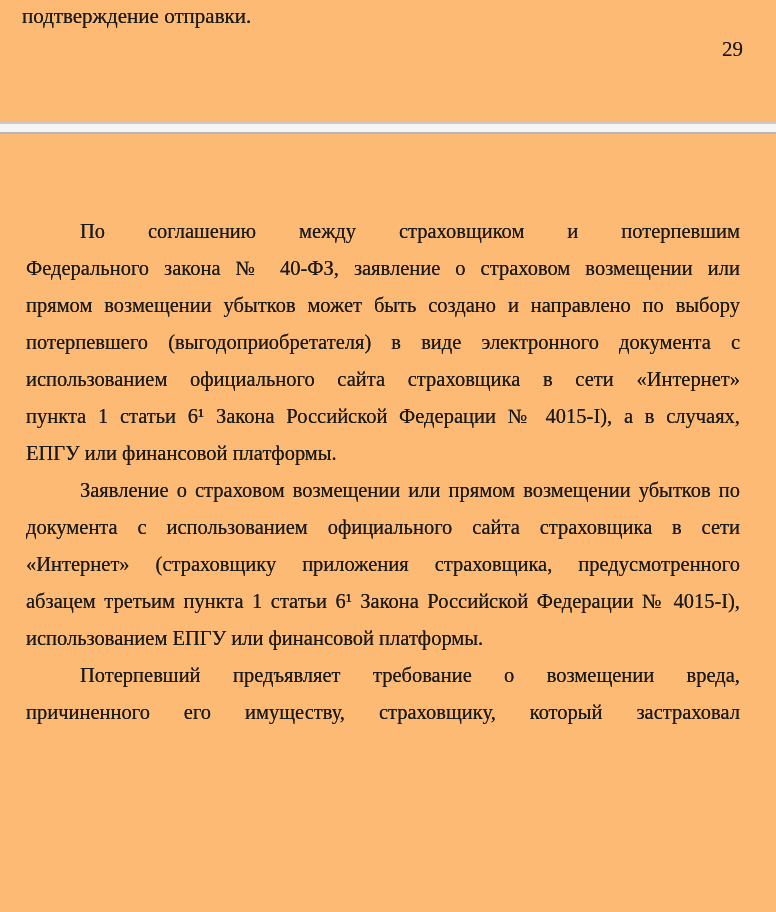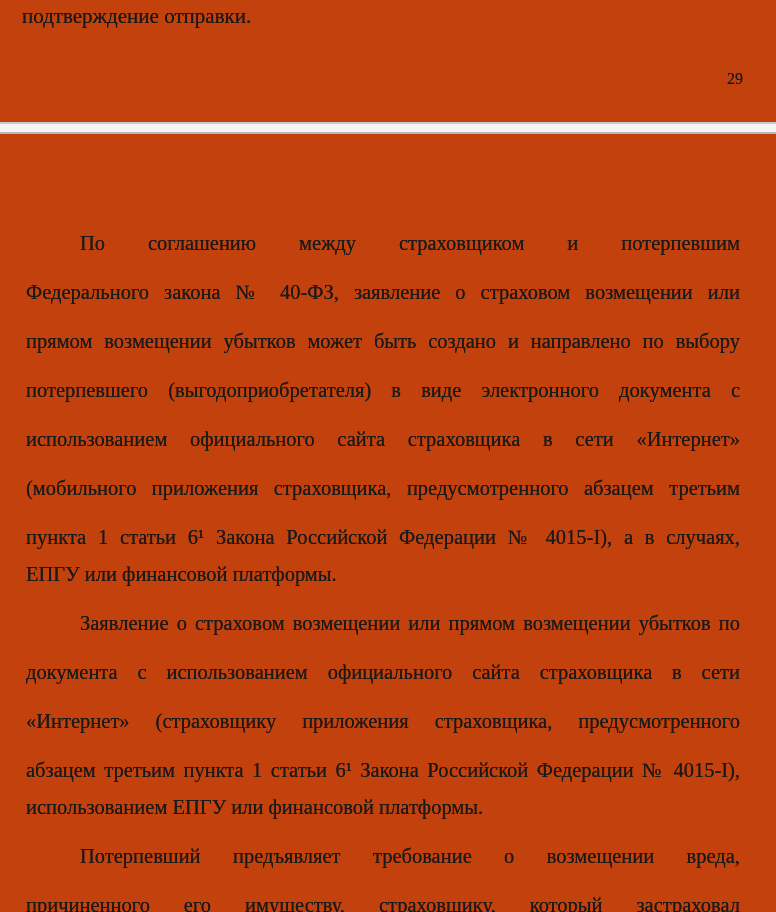--- a/index.html
+++ b/index.html
@@ -9,35 +9,35 @@
     height: 912px;
     position: relative;
     overflow: hidden;
     background: #ffffff;
     font-family: "Liberation Serif", "DejaVu Serif", serif;
     color: #1a1a1a;
   }
   .sheet {
     position: absolute;
     inset: 0;
-    background: #c2410c;
+    background: #fdba74;
   }
   .prev-page-fragment {
     position: absolute;
     top: 2px;
     left: 22px;
     font-size: 21px;
     line-height: 28px;
     text-shadow: 0 0 0.6px rgba(20,20,20,0.85);
   }
   .page-number {
     position: absolute;
-    top: 65px;
+    top: 35px;
     right: 33px;
-    font-size: 16px;
+    font-size: 21px;
     line-height: 28px;
     text-shadow: 0 0 0.5px rgba(20,20,20,0.7);
   }
   .page-separator {
     position: absolute;
     top: 122px;
     left: 0;
     width: 776px;
     height: 12px;
     background: #f5f5f3;
@@ -51,21 +51,21 @@
     width: 714px;
     font-size: 20.5px;
     text-shadow: 0 0 0.6px rgba(20,20,20,0.85);
   }
   .paragraph { margin: 0; }
   .line {
     height: 37px;
     line-height: 37px;
     overflow: hidden;
   }
-  .line.justify { text-align: justify; margin-top: 12px; }
+  .line.justify { text-align: justify; }
   .line.justify::after {
     content: "";
     display: inline-block;
     width: 100%;
     height: 0;
   }
   .line.indent { text-indent: 54px; }
 </style>
 </head>
 <body>
@@ -78,21 +78,20 @@
 
   <div class="page-separator"></div>
 
   <div class="text-block">
       <div class="paragraph">
         <div class="line justify indent">По соглашению между страховщиком и потерпевшим</div>
         <div class="line justify">Федерального закона № 40-ФЗ, заявление о страховом возмещении или</div>
         <div class="line justify">прямом возмещении убытков может быть создано и направлено по выбору</div>
         <div class="line justify">потерпевшего (выгодоприобретателя) в виде электронного документа с</div>
         <div class="line justify">использованием официального сайта страховщика в сети «Интернет»</div>
-        <div class="line justify">(мобильного приложения страховщика, предусмотренного абзацем третьим</div>
         <div class="line justify">пункта 1 статьи 6¹ Закона Российской Федерации № 4015-I), а в случаях,</div>
         <div class="line">ЕПГУ или финансовой платформы.</div>
       </div>
       <div class="paragraph">
         <div class="line justify indent">Заявление о страховом возмещении или прямом возмещении убытков по</div>
         <div class="line justify">документа с использованием официального сайта страховщика в сети</div>
         <div class="line justify">«Интернет» (страховщику приложения страховщика, предусмотренного</div>
         <div class="line justify">абзацем третьим пункта 1 статьи 6¹ Закона Российской Федерации № 4015-I),</div>
         <div class="line">использованием ЕПГУ или финансовой платформы.</div>
       </div>

